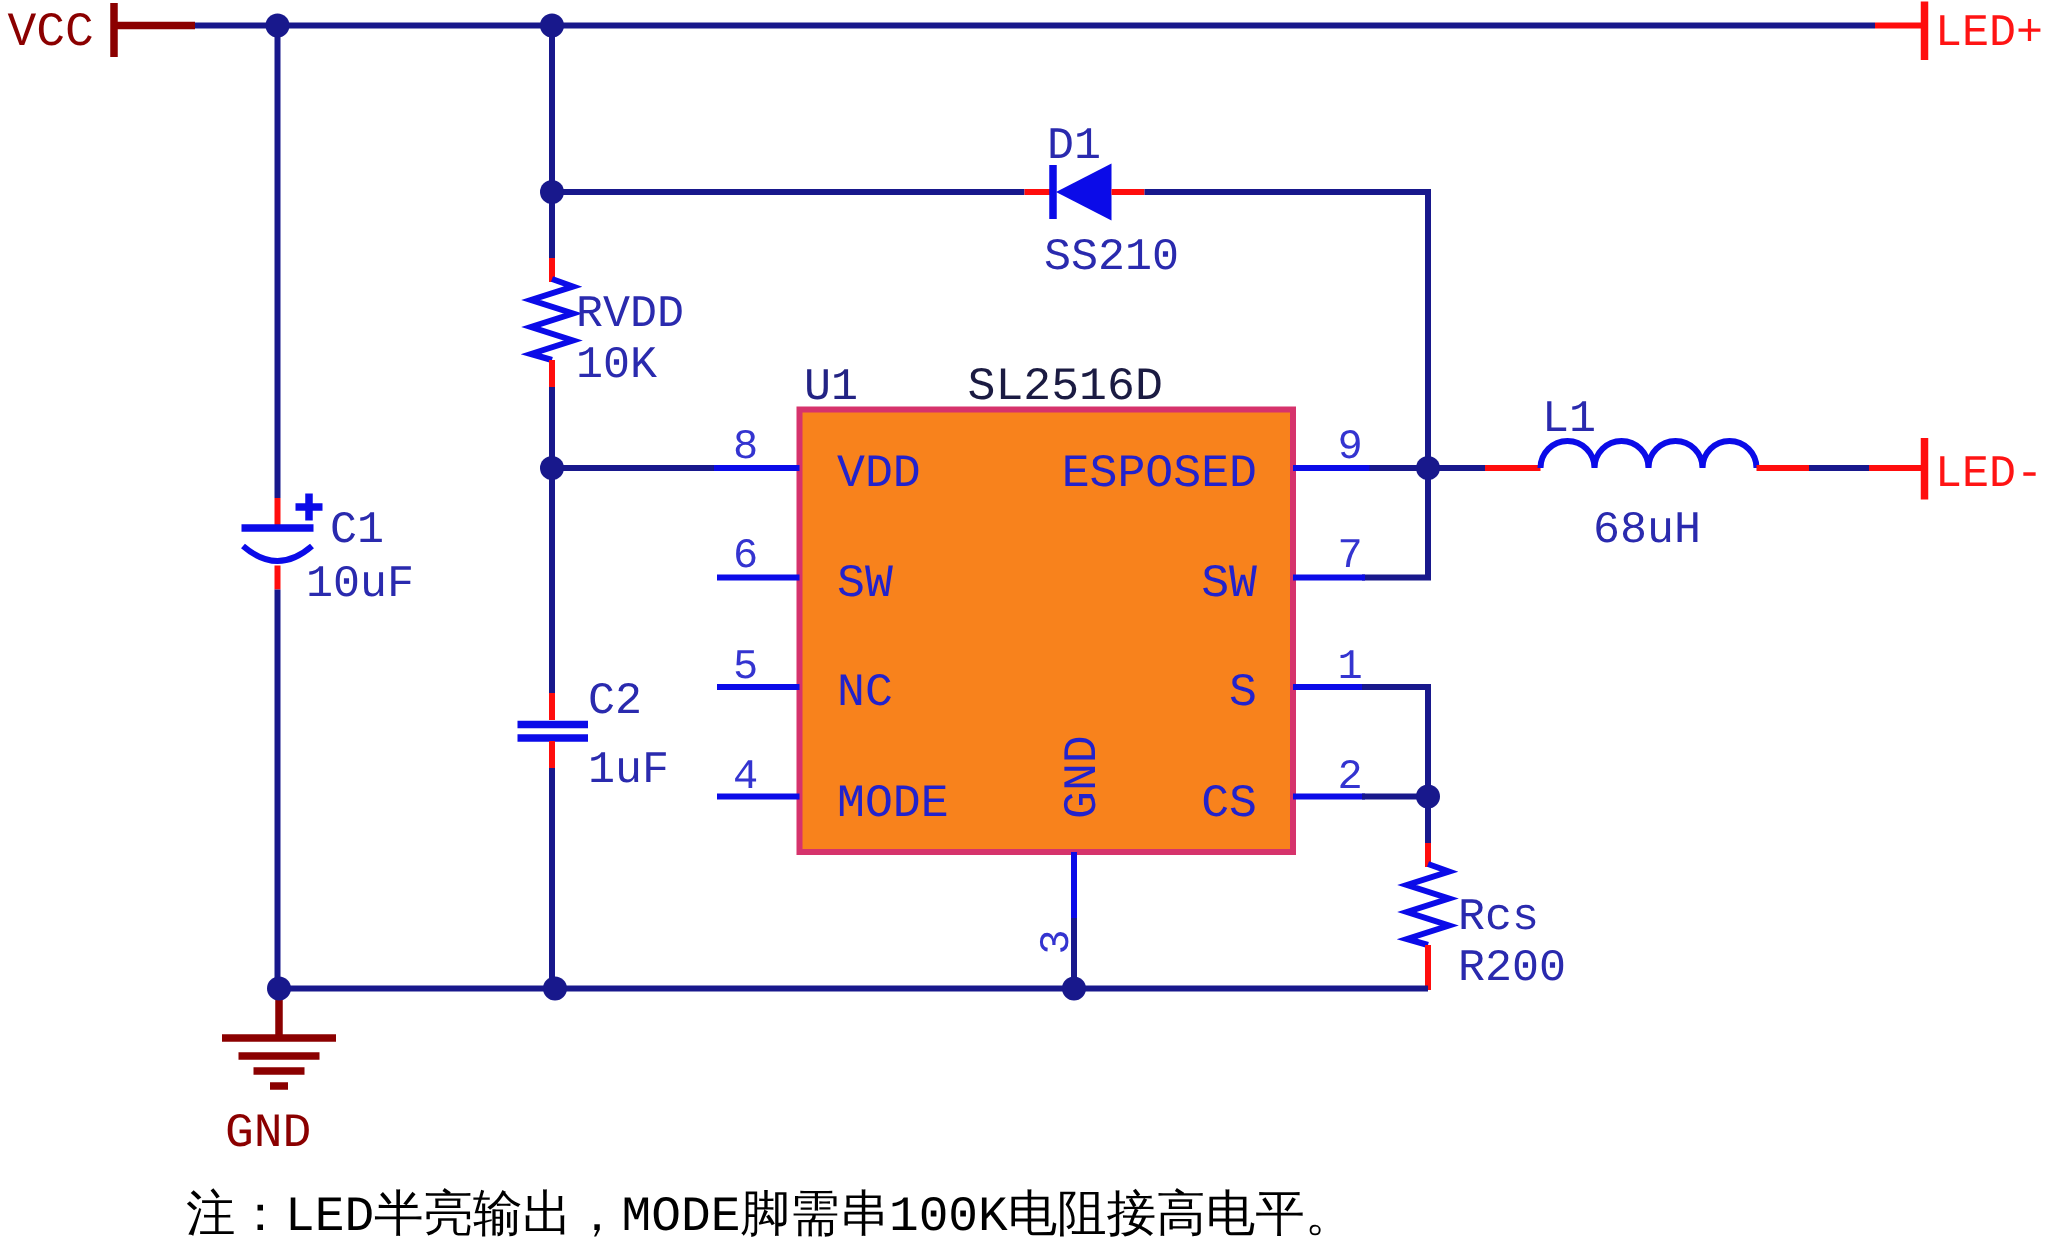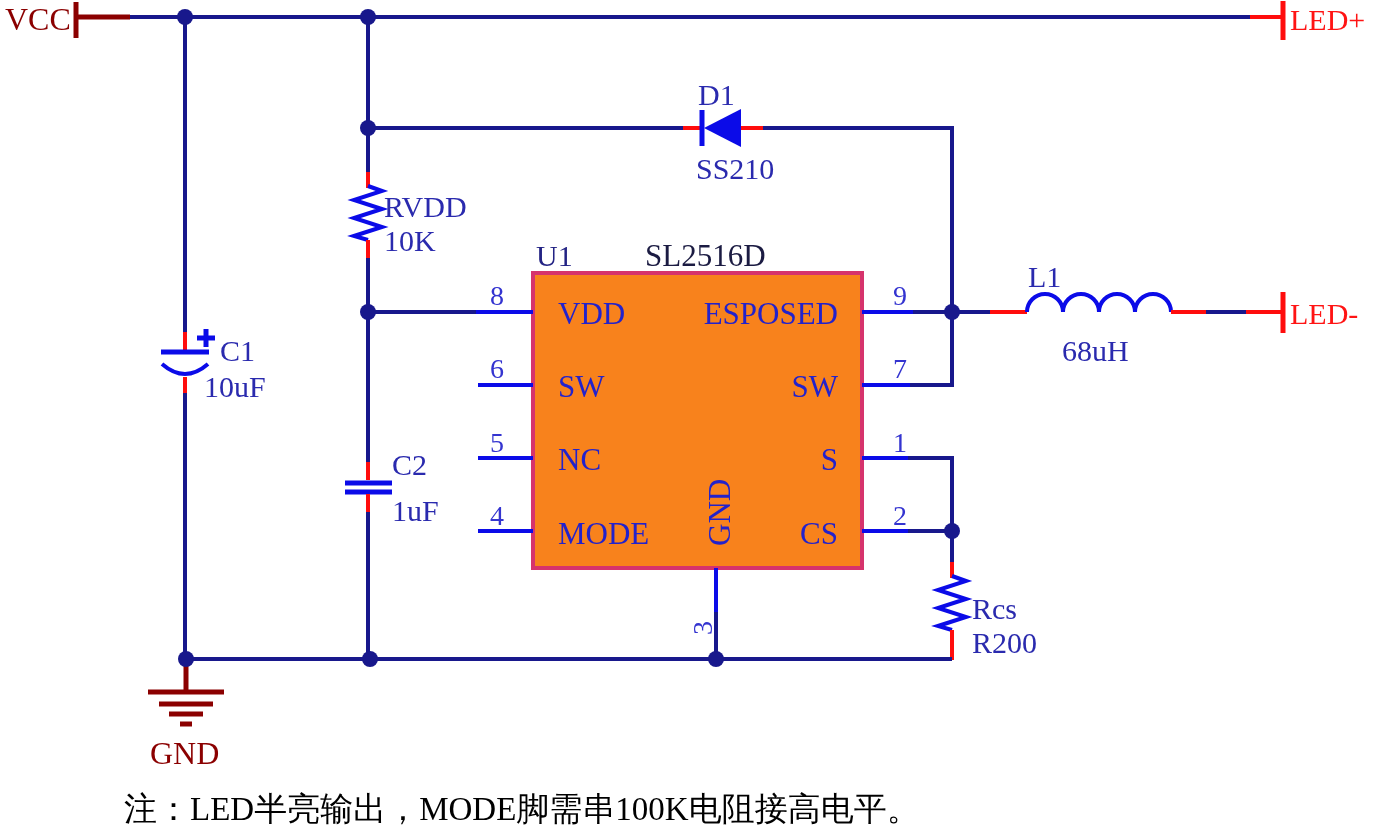--- a/index.html
+++ b/index.html
@@ -1,17 +1,17 @@
 <!DOCTYPE html>
 <html><head>
 <meta charset="utf-8">
 <style>
   html,body{margin:0;padding:0;background:#ffffff;}
   #canvas{position:relative;width:1375px;height:832px;background:#ffffff;overflow:hidden;
-          font-family:Liberation Serif, serif;}
+          font-family:Liberation Mono, monospace;}
   svg{position:absolute;left:0;top:0;}
   .wire{stroke:#18188C;stroke-width:4;fill:none;}
   .lead-red{stroke:#FF0D0D;stroke-width:4;fill:none;}
   .comp-blue{stroke:#0B0BE8;stroke-width:4;fill:none;}
   .comp-blue-thick{stroke:#0B0BE8;stroke-width:5;fill:none;}
   .comp-fill{fill:#0B0BE8;stroke:none;}
   .dot{fill:#18188C;stroke:none;}
   .port-dark{stroke:#8B0000;stroke-width:5;fill:none;}
   text{user-select:none;}
   .t-port{fill:#8B0000;font-size:32px;}

